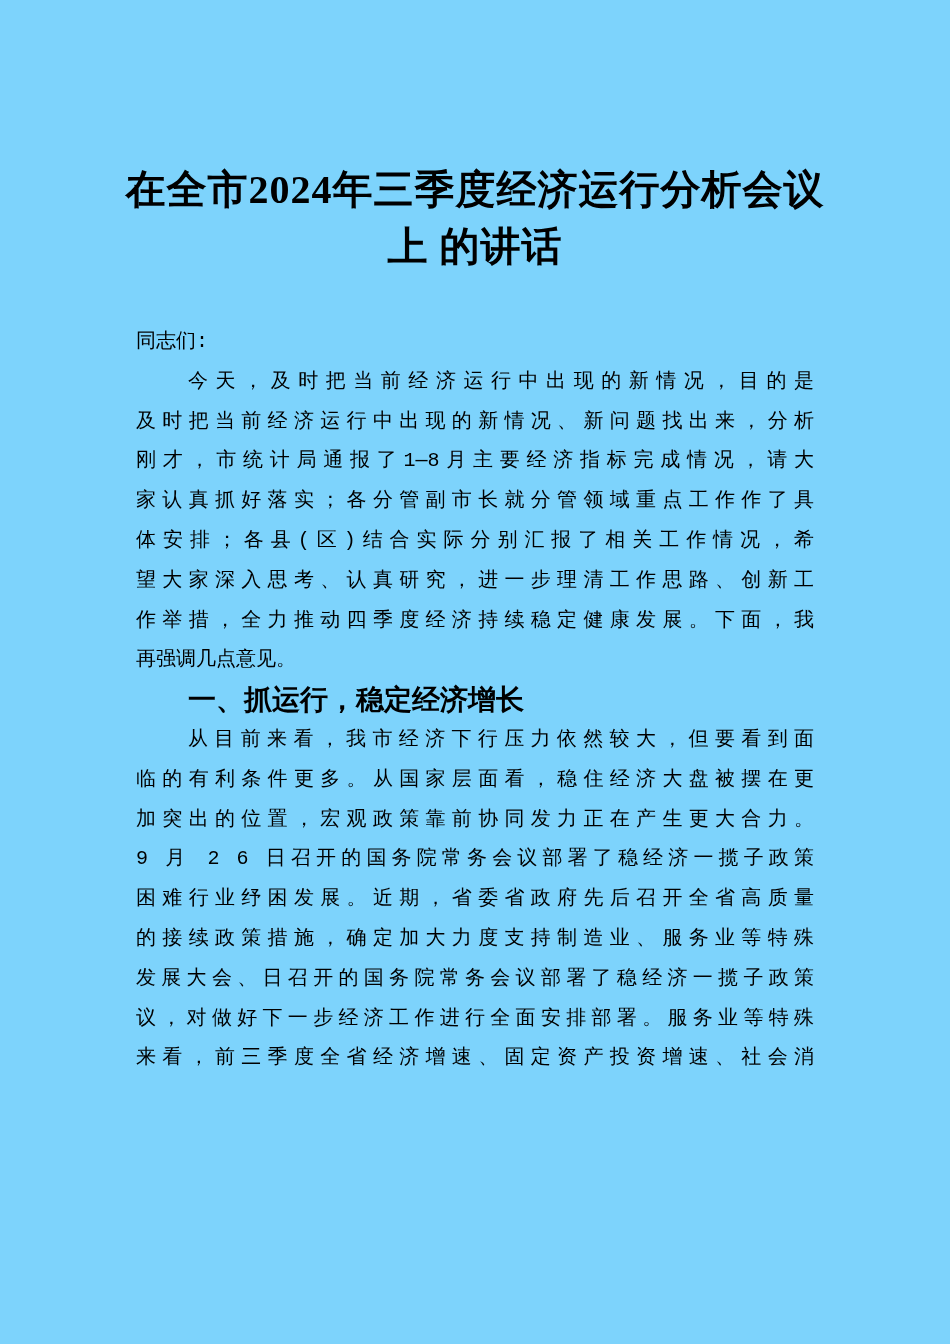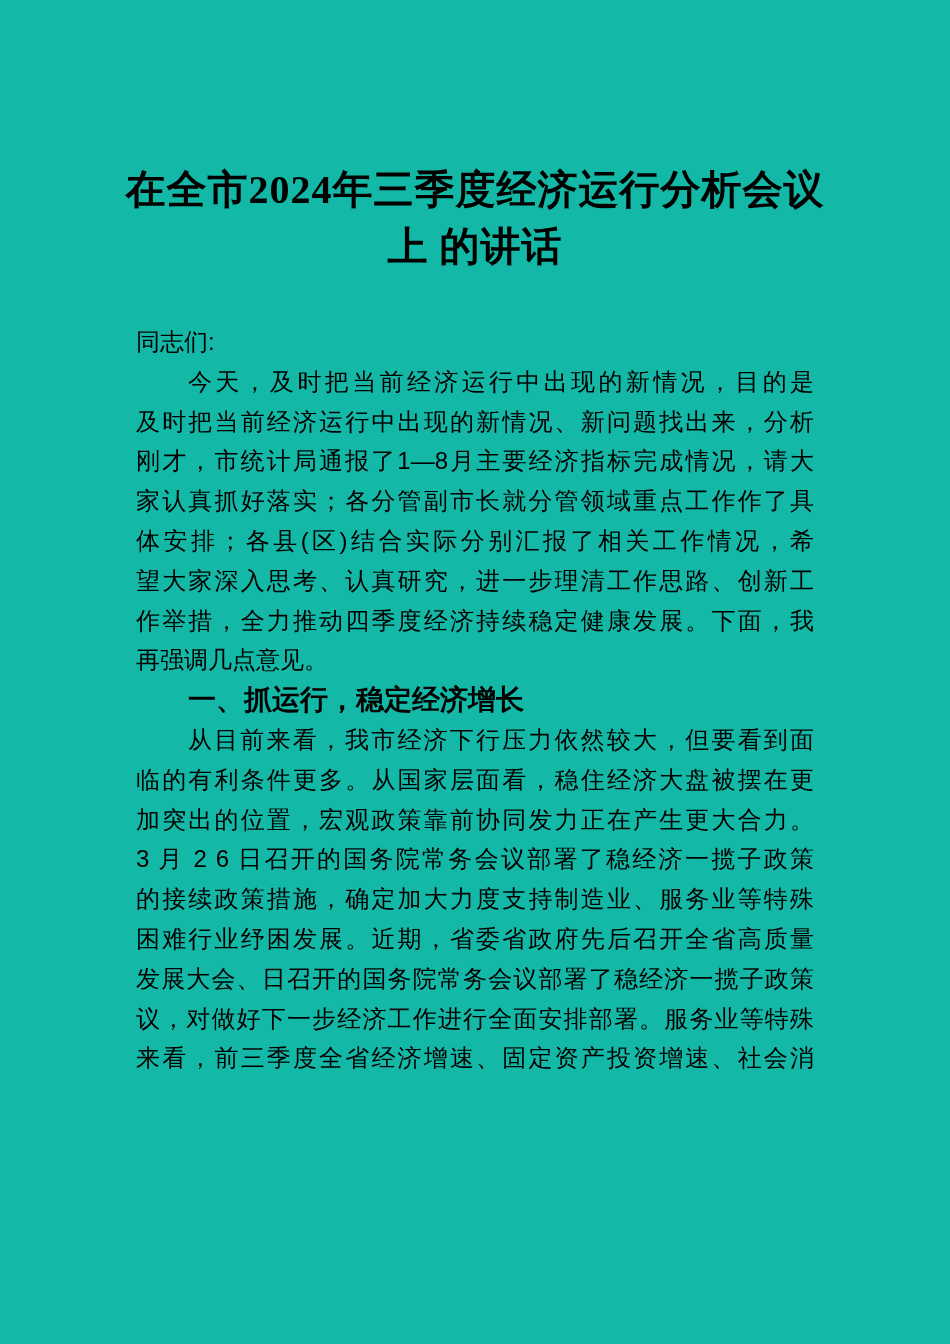--- a/index.html
+++ b/index.html
@@ -31,46 +31,46 @@
     line-height: 57px;
     letter-spacing: 1px;
   }
   .doc-body {
     position: absolute;
     top: 322px;
     left: 136px;
     width: 678px;
   }
   .line {
-    font-size: 24px;
+    font-size: 20px;
     line-height: 39.8px;
     height: 39.8px;
     overflow: hidden;
     text-align: justify;
     text-align-last: justify;
-    font-family: Liberation Sans, sans-serif;
+    font-family: Liberation Mono, monospace;
   }
   .line.end {
     text-align: left;
     text-align-last: left;
   }
   .line.indent {
     text-indent: 52px;
   }
   .line.heading {
     font-family: "DejaVu Sans", "Liberation Sans", sans-serif;
     font-weight: bold;
     font-size: 28px;
     text-align: center;
   }
 </style>
 </head>
 <body>
 
-<div class="page" style="background: #14b8a6; color: rgb(0, 0, 0);">
+<div class="page" style="background: #7dd3fc; color: rgb(0, 0, 0);">
 
   <h1 class="doc-title">
     <div class="title-line">在全市2024年三季度经济运行分析会议</div>
     <div class="title-line">上 的讲话</div>
   </h1>
 
   <div class="doc-body">
 
     <div class="line end">同志们:</div>
 
@@ -81,21 +81,21 @@
     <div class="line">体安排；各县(区)结合实际分别汇报了相关工作情况，希</div>
     <div class="line">望大家深入思考、认真研究，进一步理清工作思路、创新工</div>
     <div class="line">作举措，全力推动四季度经济持续稳定健康发展。下面，我</div>
     <div class="line end">再强调几点意见。</div>
 
     <div class="line indent heading end">一、抓运行，稳定经济增长</div>
 
     <div class="line indent">从目前来看，我市经济下行压力依然较大，但要看到面</div>
     <div class="line">临的有利条件更多。从国家层面看，稳住经济大盘被摆在更</div>
     <div class="line">加突出的位置，宏观政策靠前协同发力正在产生更大合力。</div>
-    <div class="line">3 月 2 6 日召开的国务院常务会议部署了稳经济一揽子政策</div>
+    <div class="line">9 月 2 6 日召开的国务院常务会议部署了稳经济一揽子政策</div>
+    <div class="line">困难行业纾困发展。近期，省委省政府先后召开全省高质量</div>
     <div class="line">的接续政策措施，确定加大力度支持制造业、服务业等特殊</div>
-    <div class="line">困难行业纾困发展。近期，省委省政府先后召开全省高质量</div>
     <div class="line">发展大会、日召开的国务院常务会议部署了稳经济一揽子政策</div>
     <div class="line">议，对做好下一步经济工作进行全面安排部署。服务业等特殊</div>
     <div class="line">来看，前三季度全省经济增速、固定资产投资增速、社会消</div>
 
   </div>
 </div>
 
 </body></html>

